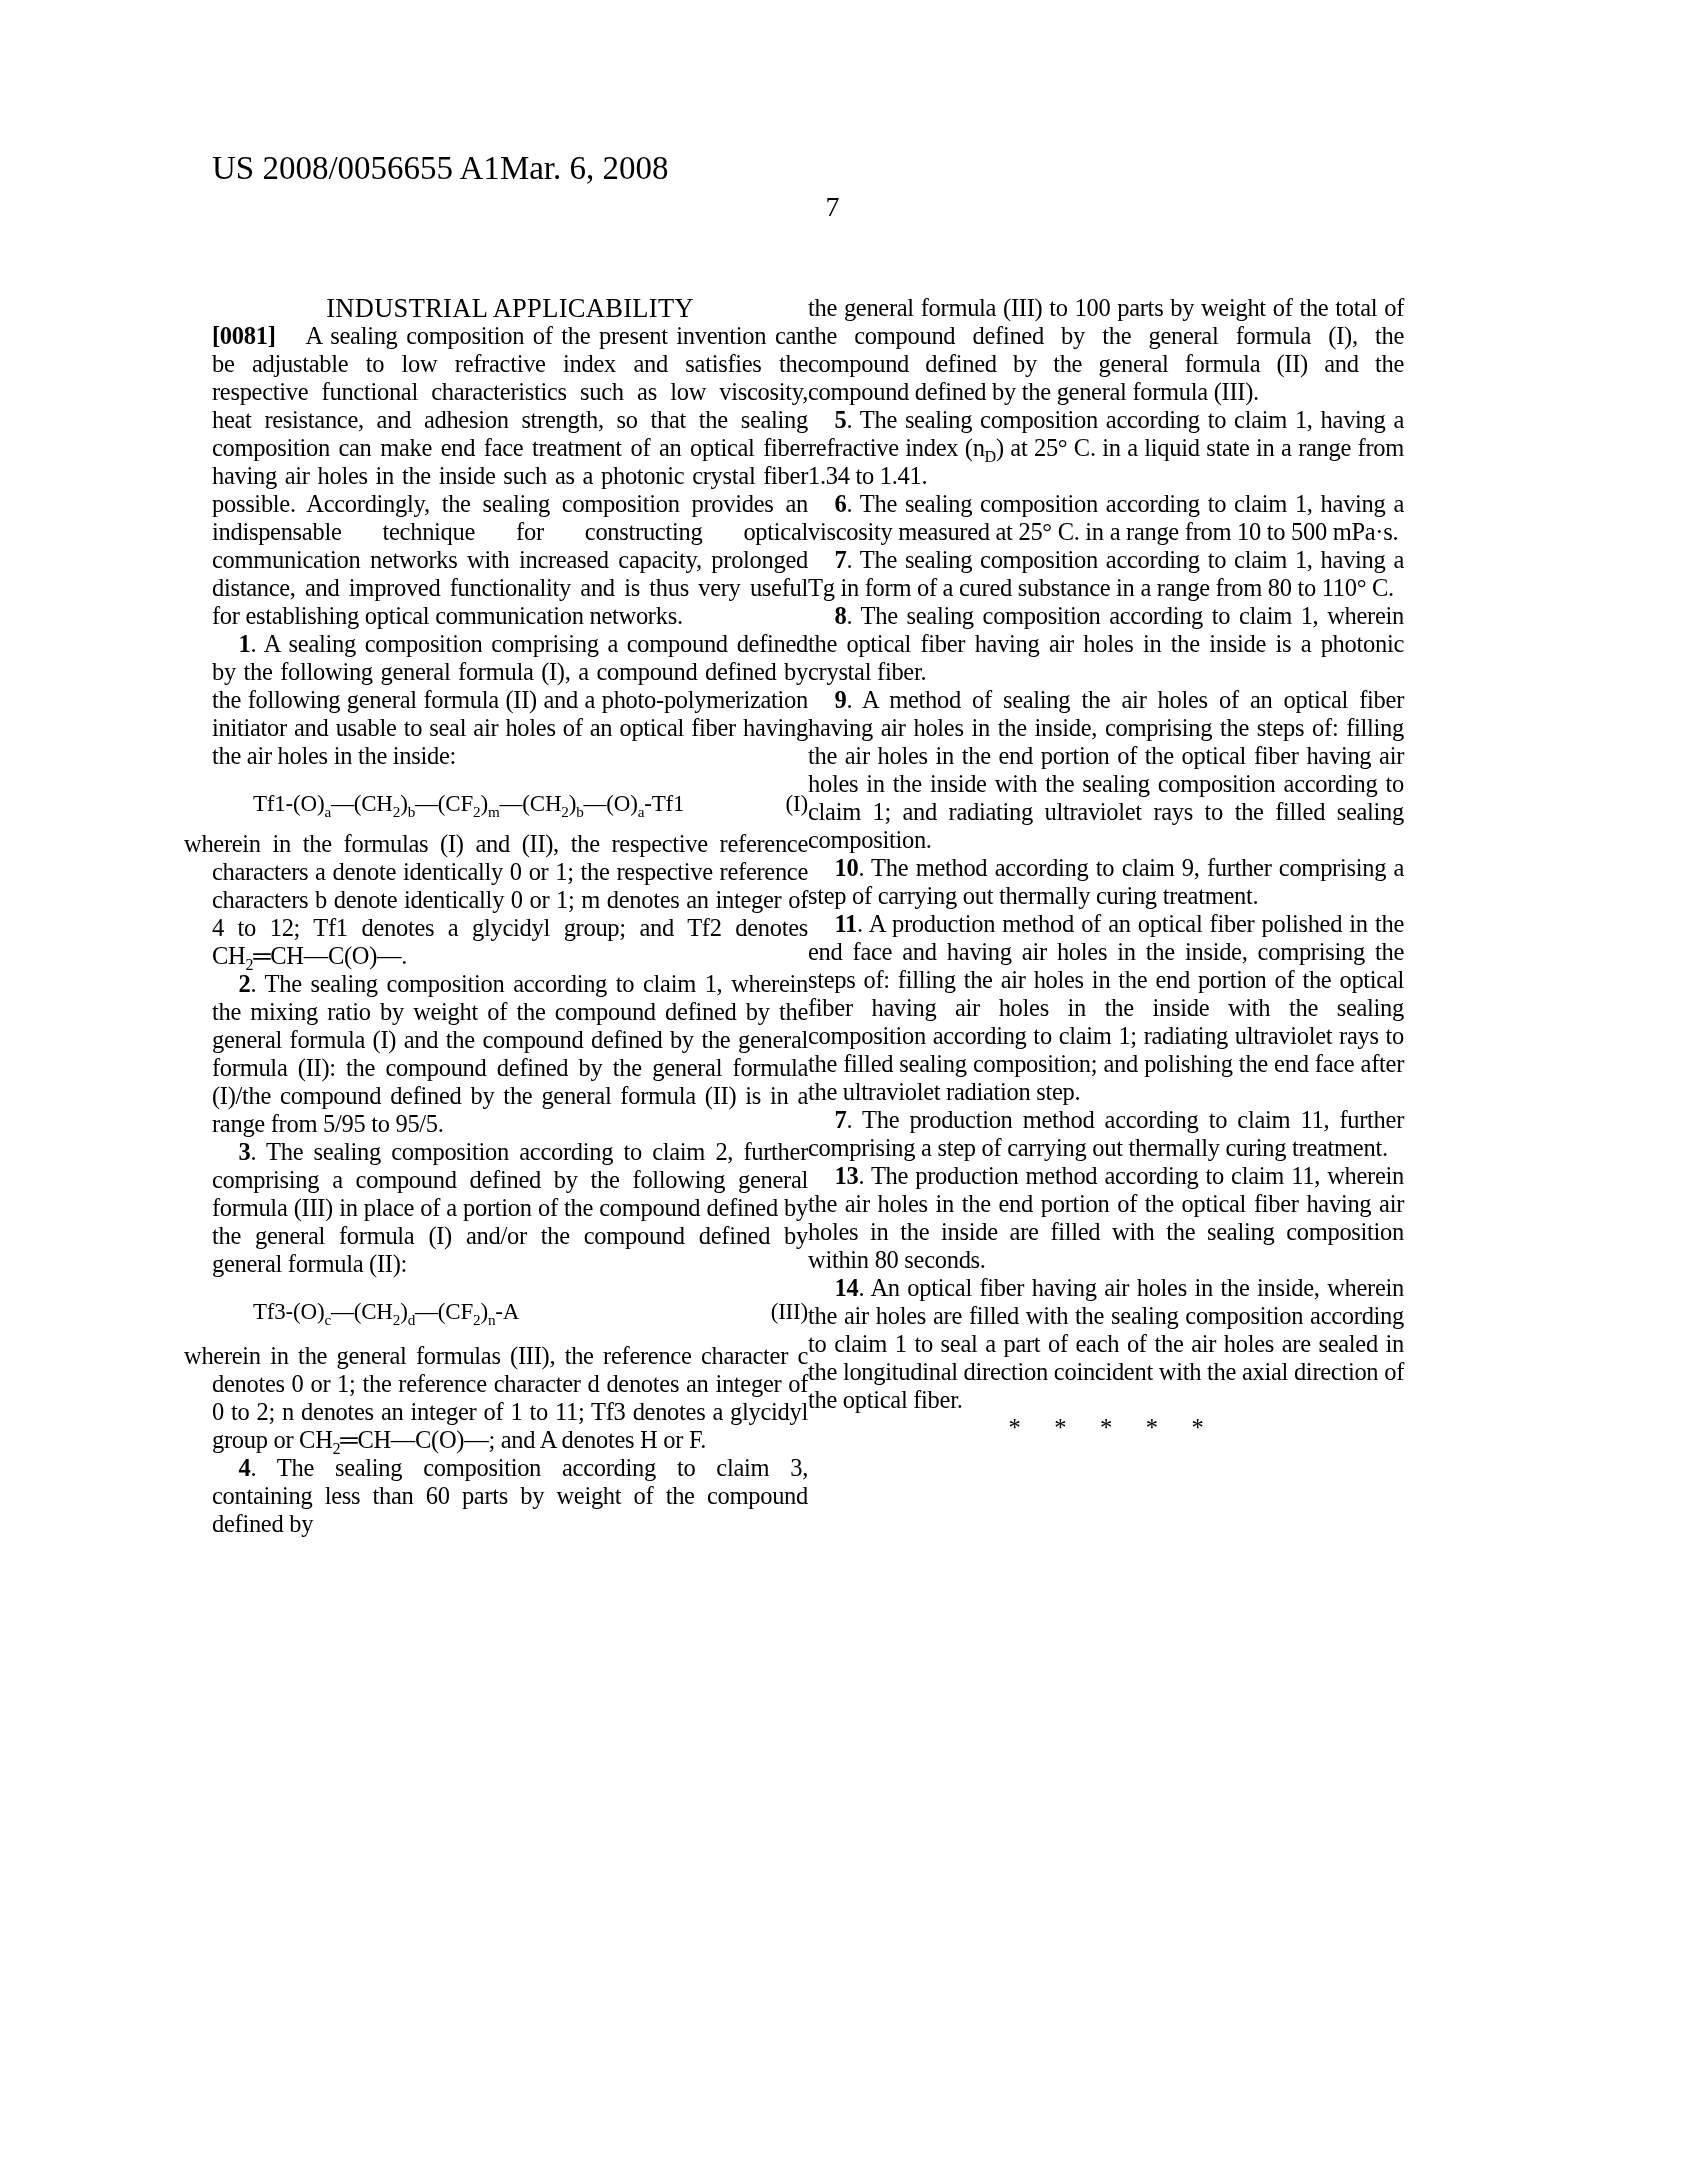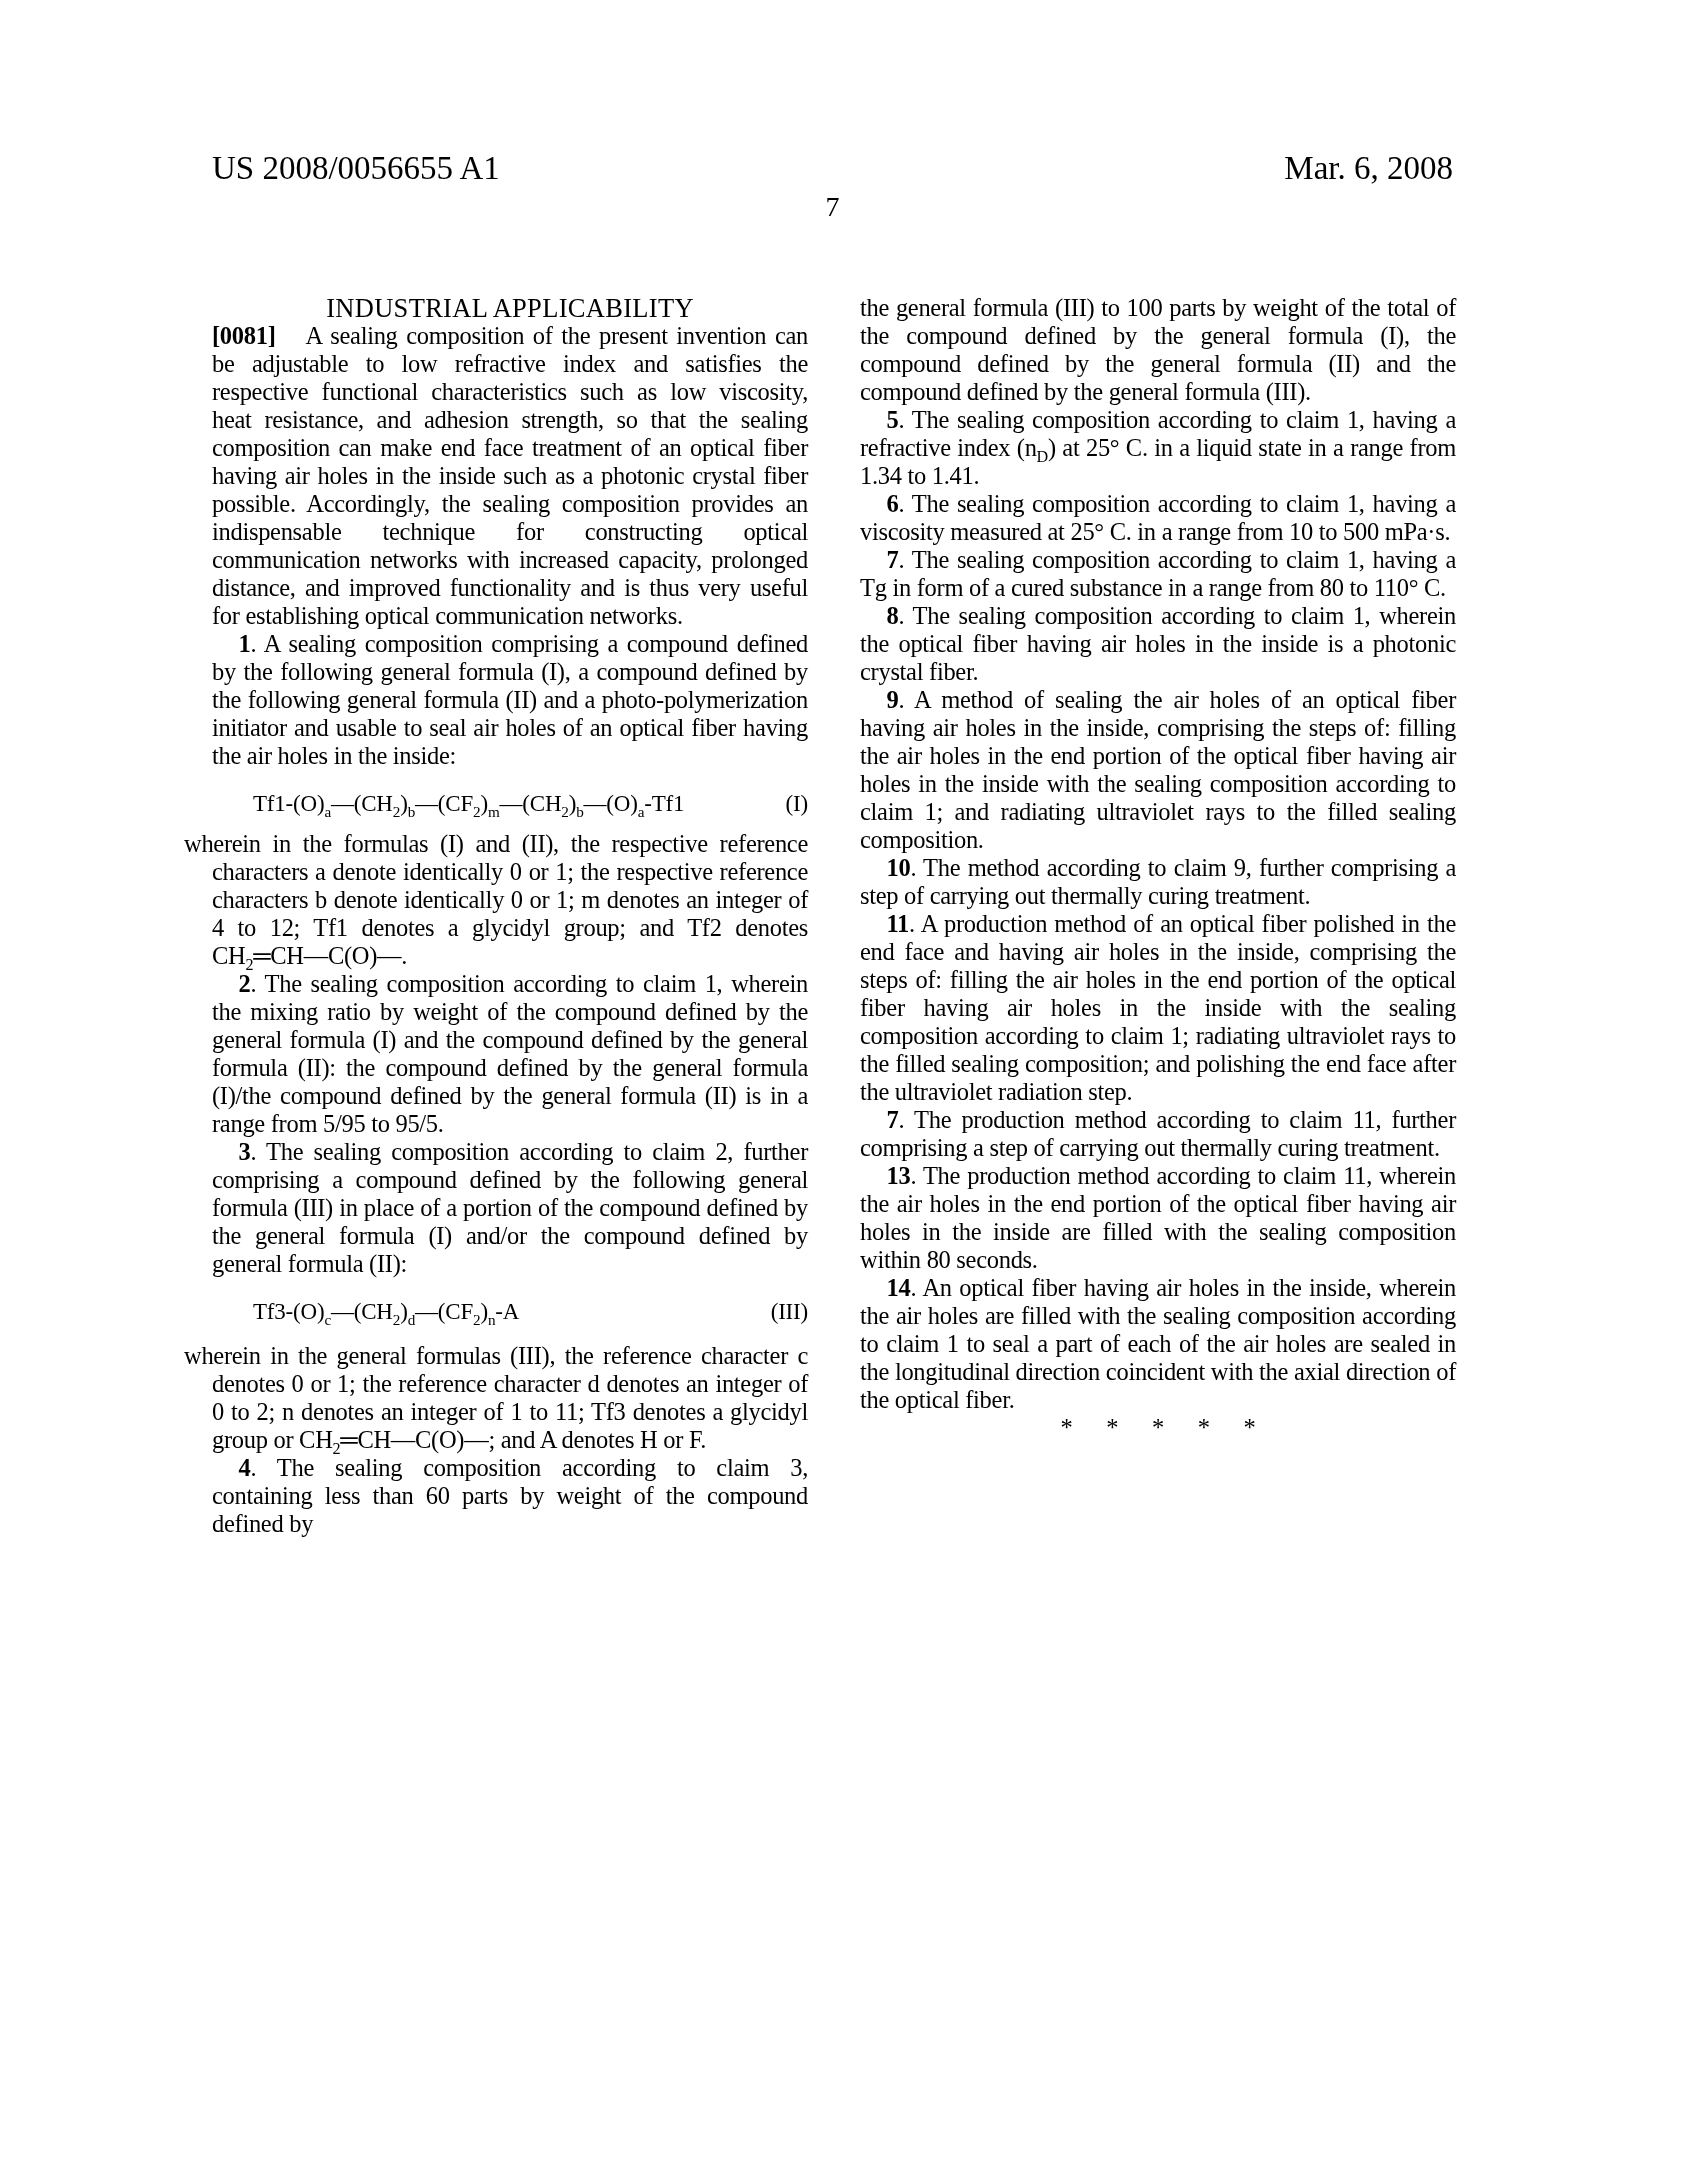--- a/index.html
+++ b/index.html
@@ -15,41 +15,39 @@
     color: #000000;
     font-family: "Liberation Serif", "DejaVu Serif", serif;
     overflow: hidden;
   }
   .runhead {
     position: absolute;
     top: 150px;
     left: 212px;
     width: 1241px;
     display: flex;
-    justify-content: space-between;
     font-size: 33px;
     line-height: 37px;
     white-space: nowrap;
   }
   .pagenum {
     position: absolute;
     top: 191px;
     left: 212px;
     width: 1241px;
     text-align: center;
     font-size: 28px;
     line-height: 32px;
   }
   .cols {
     position: absolute;
     top: 294px;
     left: 212px;
     width: 1244px;
     display: flex;
-    gap: 52px;
   }
   .col {
     width: 596px;
     font-size: 24.5px;
     line-height: 28px;
     text-align: justify;
     letter-spacing: -0.3px;
     hyphens: auto;
     -webkit-hyphens: auto;
   }

